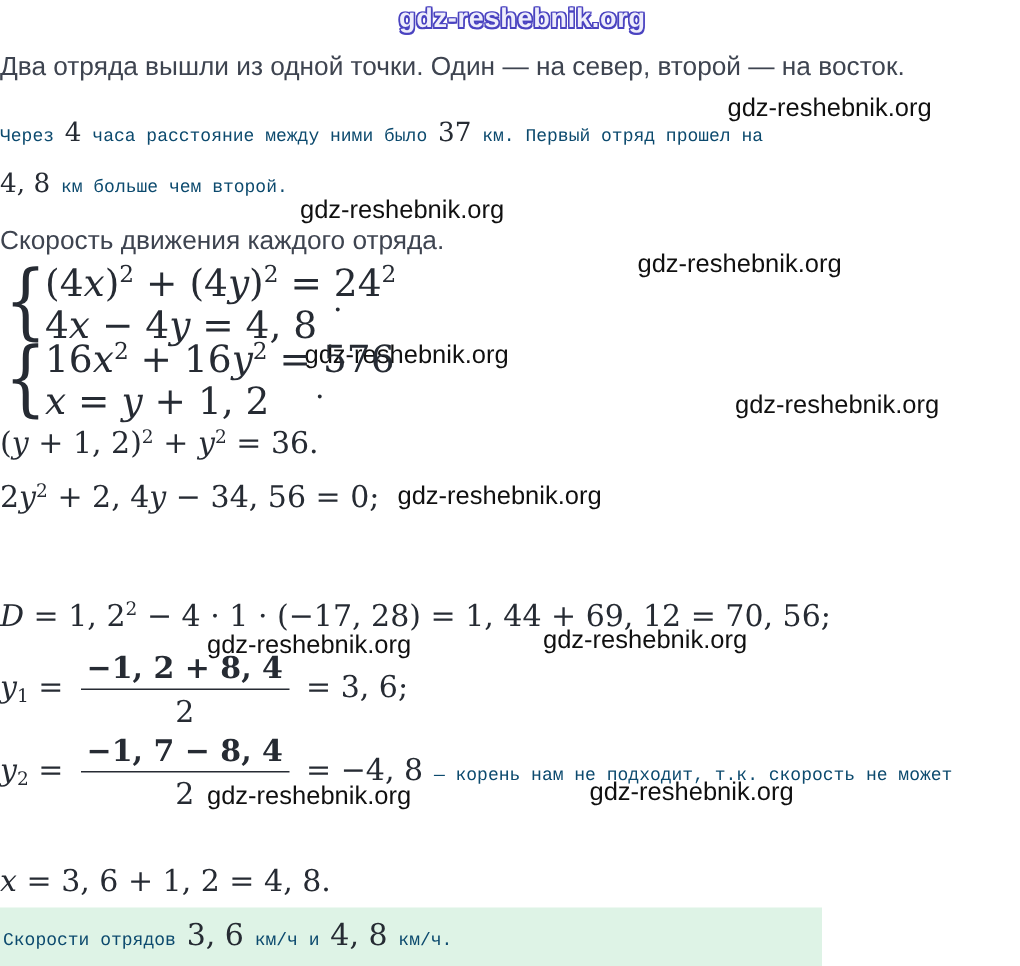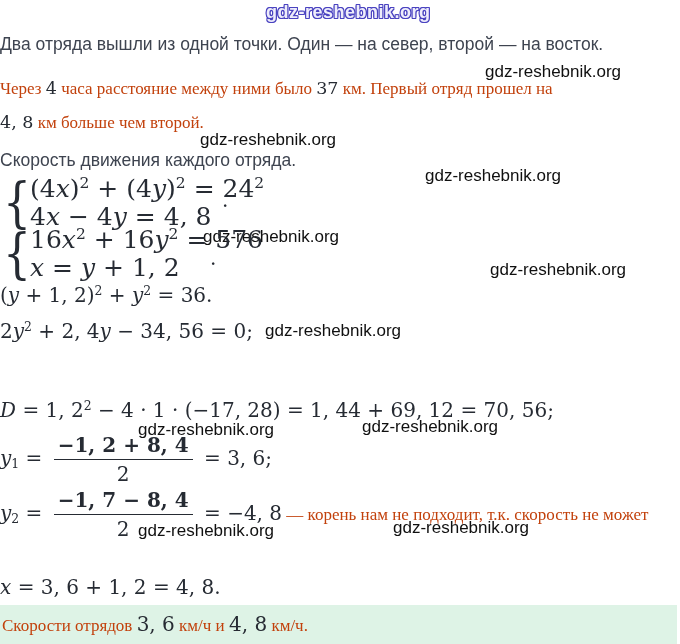--- a/index.html
+++ b/index.html
@@ -6,36 +6,36 @@
   #page{position:relative;width:680px;height:644px;background:#ffffff;overflow:hidden;
         font-family:"Liberation Sans",sans-serif;}
   .abs{position:absolute;white-space:nowrap;}
   
   .sans{color:#3e4450;font-size:17.5px;line-height:22px;}
   
   .mrow{font-family:"DejaVu Serif",serif;color:#262b33;font-size:20px;line-height:26px;}
   .mrow i{font-style:italic;}
   .sysrow{font-size:25px;line-height:25px;}
   .t-math{font-family:"DejaVu Serif",serif;color:#262b33;}
-  .t-sans{font-family:Liberation Serif, serif;color:#c2410c;font-size:17px;}
+  .t-sans{font-family:Liberation Mono, monospace;color:#0c4a6e;font-size:12px;}
   .sp{font-size:0.62em;position:relative;top:-0.55em;}
   .sb{font-size:0.62em;position:relative;top:0.25em;}
   .frac{display:inline-flex;flex-direction:column;vertical-align:middle;margin:0 5px;}
   .frac .num{text-align:center;padding:0 4px 1px 4px;font-weight:bold;}
   .frac .den{text-align:center;border-top:1.6px solid #262b33;padding:1px 4px 0 4px;}
   .brace{position:absolute;font-family:"DejaVu Serif",serif;color:#262b33;
          font-size:44px;line-height:52px;transform:scaleY(1.25);transform-origin:center;}
   .period{position:absolute;font-family:"DejaVu Serif",serif;color:#262b33;font-size:20px;}
   
   .wm{color:#101010;font-size:17px;letter-spacing:0px;}
   .wm-top{font-size:18px;font-weight:bold;letter-spacing:0.5px;color:#eeedfb;
           text-shadow:-1px 0 #4a43c0,1px 0 #4a43c0,0 -1px #4a43c0,0 1px #4a43c0,
                       -1px -1px #4a43c0,1px 1px #4a43c0,-1px 1px #4a43c0,1px -1px #4a43c0;}
   
-  .answer-bar{position:absolute;left:0;top:605px;width:677px;height:39px;background:#def3e6;
+  .answer-bar{position:absolute;left:0;top:605px;width:548px;height:39px;background:#def3e6;
               display:flex;align-items:center;}
   .answer-bar .mrow{margin-left:2px;}
 </style>
 </head>
 <body>
 
 <div id="page">
 
   <span class="abs wm-top" style="left:266px;top:2px">gdz-reshebnik.org</span>
   <span class="abs wm" style="left:485px;top:62px">gdz-reshebnik.org</span>

